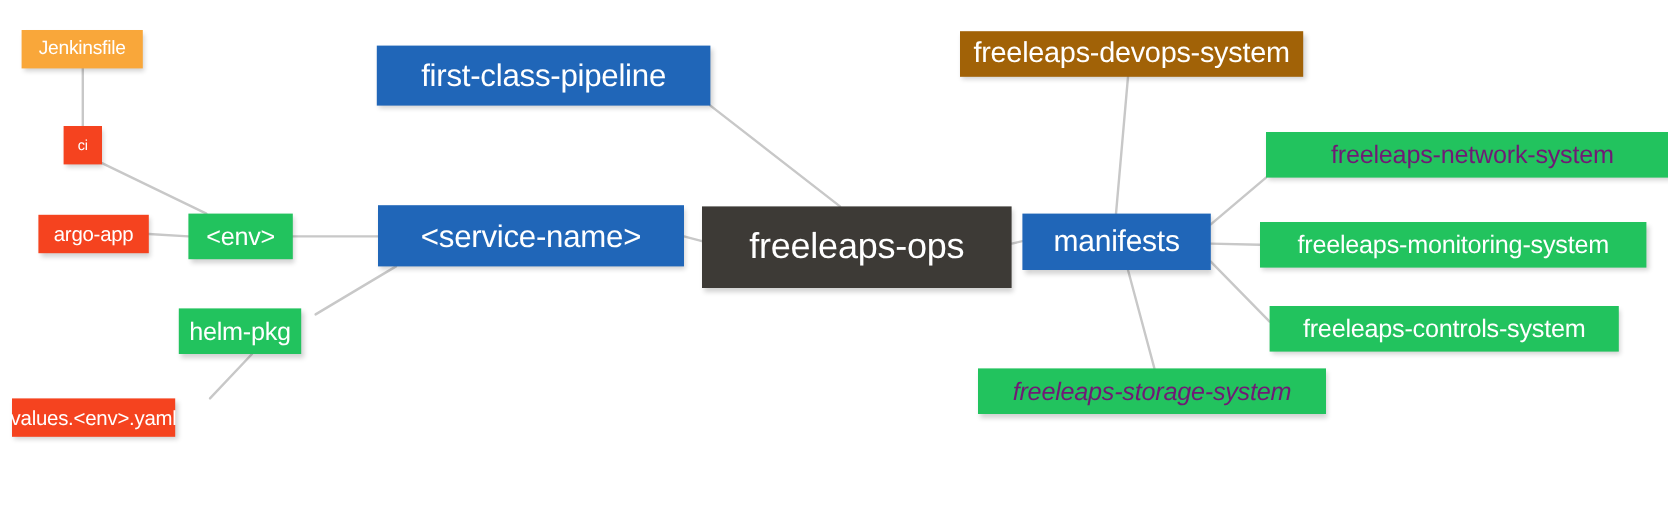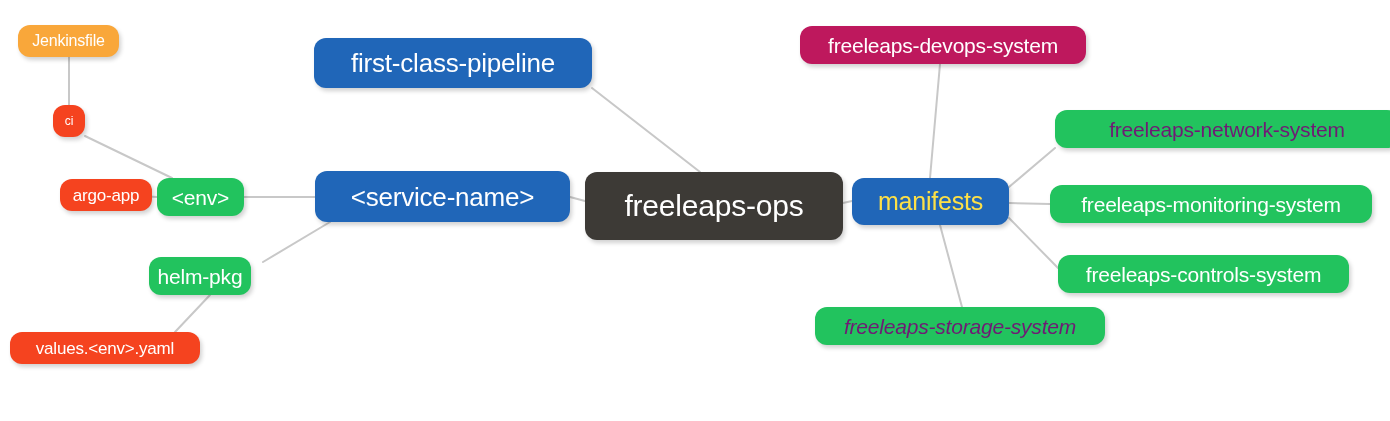--- a/index.html
+++ b/index.html
@@ -26,21 +26,21 @@
     width: 1390px;
     height: 421px;
     pointer-events: none;
   }
   .node {
     position: absolute;
     box-sizing: border-box;
     display: flex;
     align-items: center;
     justify-content: center;
-    border-radius: 12px;
+    border-radius: 0;
     color: #ffffff;
     white-space: nowrap;
     box-shadow: 2px 3px 4px rgba(0,0,0,0.18);
     letter-spacing: -0.2px;
     line-height: 1;
     z-index: 3;
   }
   .node-label {
     display: block;
     white-space: nowrap;
@@ -69,42 +69,42 @@
   <div id="node-layer">
       <div class="node" style="left: 585px; top: 172px; width: 258px; height: 68px; background: rgb(61, 58, 54); font-size: 30px; color: rgb(255, 255, 255); justify-content: center;">
         <span class="node-label">freeleaps-ops</span>
       </div>
       <div class="node" style="left: 315px; top: 171px; width: 255px; height: 51px; background: rgb(32, 102, 184); font-size: 26px; color: rgb(255, 255, 255);">
         <span class="node-label">&lt;service-name&gt;</span>
       </div>
       <div class="node" style="left: 314px; top: 38px; width: 278px; height: 50px; background: rgb(32, 102, 184); font-size: 26px; color: rgb(255, 255, 255);">
         <span class="node-label">first-class-pipeline</span>
       </div>
-      <div class="node" style="left: 852px; top: 178px; width: 157px; height: 47px; background: rgb(32, 102, 184); font-size: 25px; color: #fde047;">
+      <div class="node" style="left: 852px; top: 178px; width: 157px; height: 47px; background: rgb(32, 102, 184); font-size: 25px; color: #ffffff;">
         <span class="node-label">manifests</span>
       </div>
       <div class="node" style="left: 157px; top: 178px; width: 87px; height: 38px; background: rgb(34, 195, 94); font-size: 21px; color: rgb(255, 255, 255);">
         <span class="node-label">&lt;env&gt;</span>
       </div>
       <div class="node" style="left: 149px; top: 257px; width: 102px; height: 38px; background: rgb(34, 195, 94); font-size: 21px; color: rgb(255, 255, 255);">
         <span class="node-label">helm-pkg</span>
       </div>
-      <div class="node" style="left: 32px; top: 179px; width: 92px; height: 32px; background: rgb(245, 67, 31); font-size: 17px; color: rgb(255, 255, 255); margin-left: 28px;">
+      <div class="node" style="left: 32px; top: 179px; width: 92px; height: 32px; background: rgb(245, 67, 31); font-size: 17px; color: rgb(255, 255, 255);">
         <span class="node-label">argo-app</span>
       </div>
       <div class="node" style="left: 53px; top: 105px; width: 32px; height: 32px; background: rgb(245, 67, 31); font-size: 12px; color: rgb(255, 255, 255);">
         <span class="node-label">ci</span>
       </div>
       <div class="node" style="left: 18px; top: 25px; width: 101px; height: 32px; background: rgb(249, 167, 58); font-size: 16px; color: rgb(255, 255, 255);">
         <span class="node-label">Jenkinsfile</span>
       </div>
-      <div class="node" style="left: 10px; top: 332px; width: 190px; height: 32px; background: rgb(245, 67, 31); font-size: 17px; color: rgb(255, 255, 255);">
+      <div class="node" style="left: 10px; top: 332px; width: 136px; height: 32px; background: rgb(245, 67, 31); font-size: 17px; color: rgb(255, 255, 255);">
         <span class="node-label">values.&lt;env&gt;.yaml</span>
       </div>
-      <div class="node" style="left: 800px; top: 26px; width: 286px; height: 38px; background: #be185d; font-size: 21px; color: rgb(255, 255, 255);">
+      <div class="node" style="left: 800px; top: 26px; width: 286px; height: 38px; background: #a16207; font-size: 24px; color: rgb(255, 255, 255);">
         <span class="node-label">freeleaps-devops-system</span>
       </div>
       <div class="node" style="left: 1055px; top: 110px; width: 344px; height: 38px; background: rgb(34, 195, 94); font-size: 21px; color: #701a75;">
         <span class="node-label">freeleaps-network-system</span>
       </div>
       <div class="node" style="left: 1050px; top: 185px; width: 322px; height: 38px; background: rgb(34, 195, 94); font-size: 21px; color: rgb(255, 255, 255);">
         <span class="node-label">freeleaps-monitoring-system</span>
       </div>
       <div class="node" style="left: 1058px; top: 255px; width: 291px; height: 38px; background: rgb(34, 195, 94); font-size: 21px; color: rgb(255, 255, 255);">
         <span class="node-label">freeleaps-controls-system</span>

